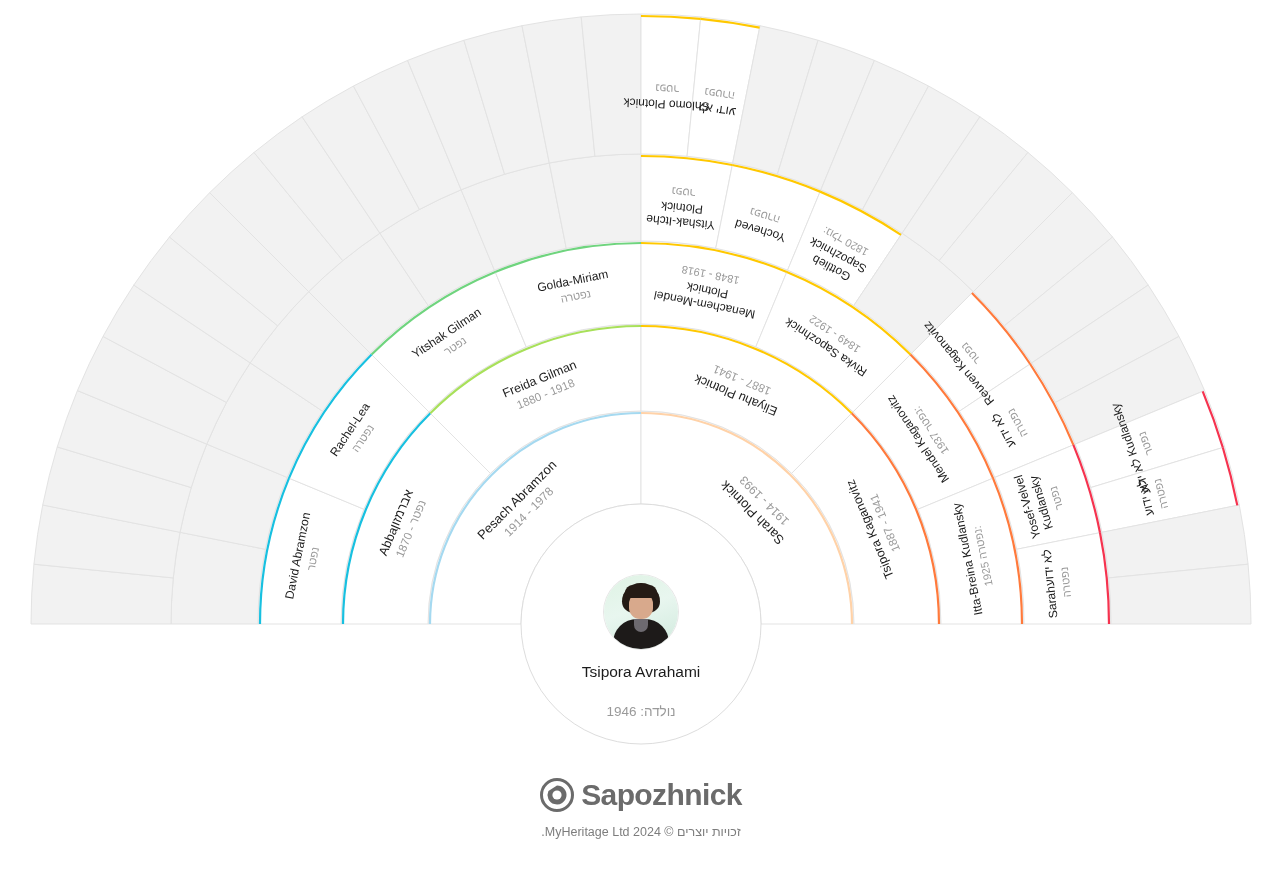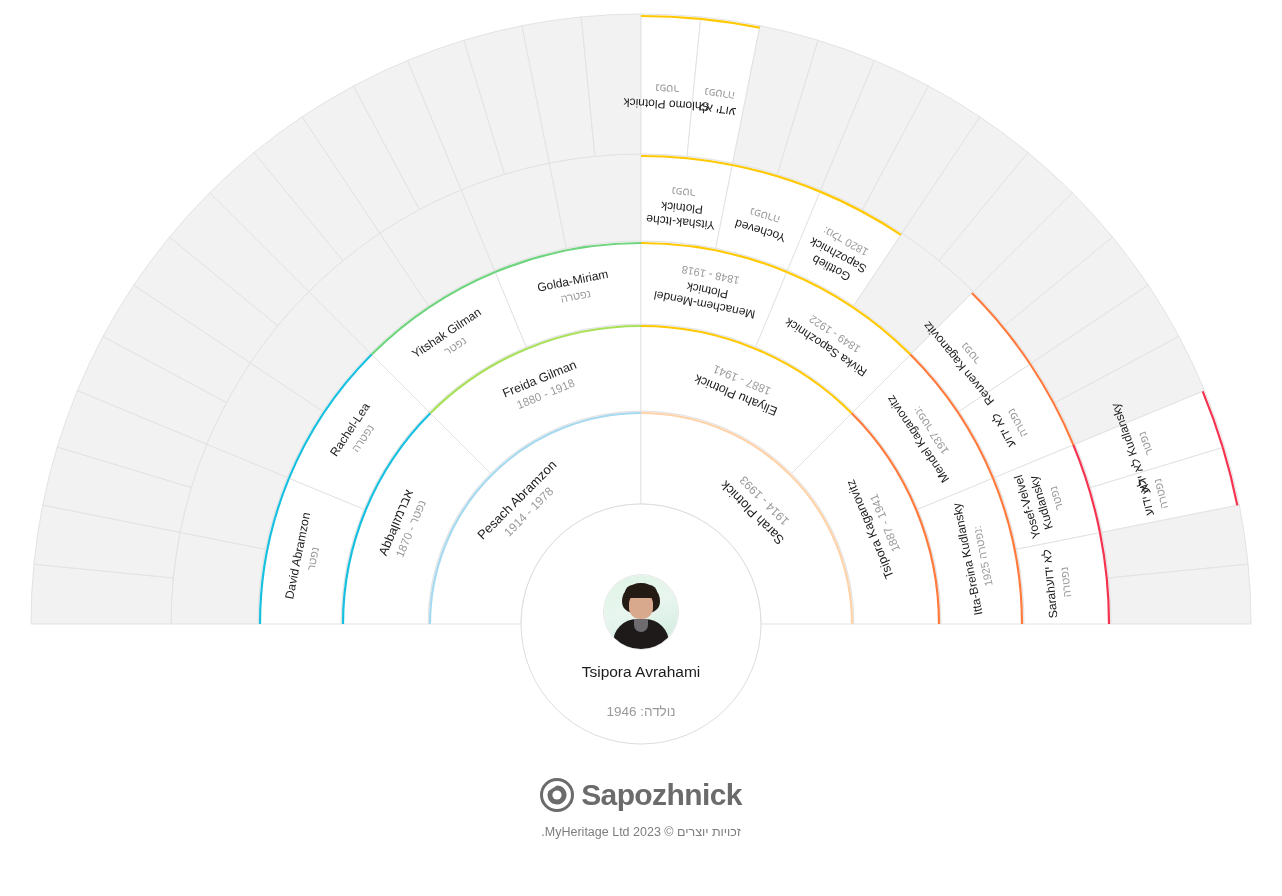--- a/index.html
+++ b/index.html
@@ -328,16 +328,16 @@
 
   <div id="footer">
     <div id="logo-row">
       <svg id="logo-mark" width="34" height="34" viewBox="0 0 34 34">
         <circle cx="17" cy="17" r="15.5" fill="none" stroke="#6b6b6b" stroke-width="3"></circle>
         <path d="M17 7.5 a9.5 9.5 0 1 1 -8.6 5.5" fill="#6b6b6b"></path>
         <circle cx="17" cy="17" r="4.6" fill="#ffffff"></circle>
       </svg>
       <span id="logo-text">Sapozhnick</span>
     </div>
-    <div id="copyright">זכויות יוצרים © 2023 MyHeritage Ltd.</div>
+    <div id="copyright">זכויות יוצרים © 2024 MyHeritage Ltd.</div>
   </div>
 
 </div>
 
 </body></html>

